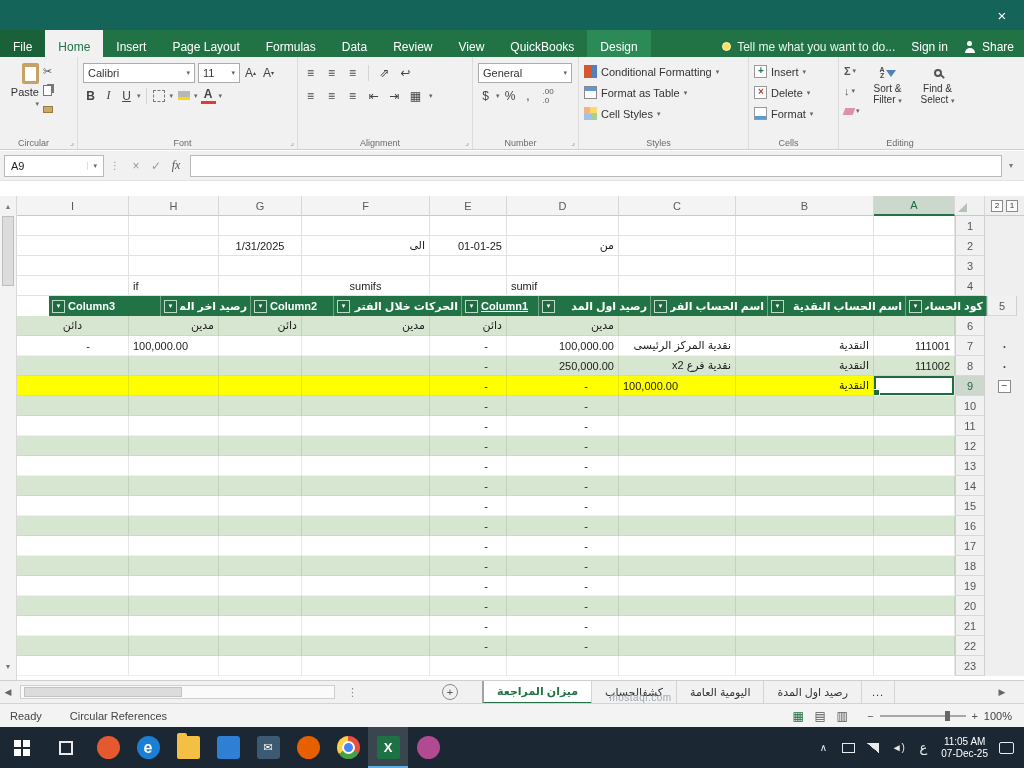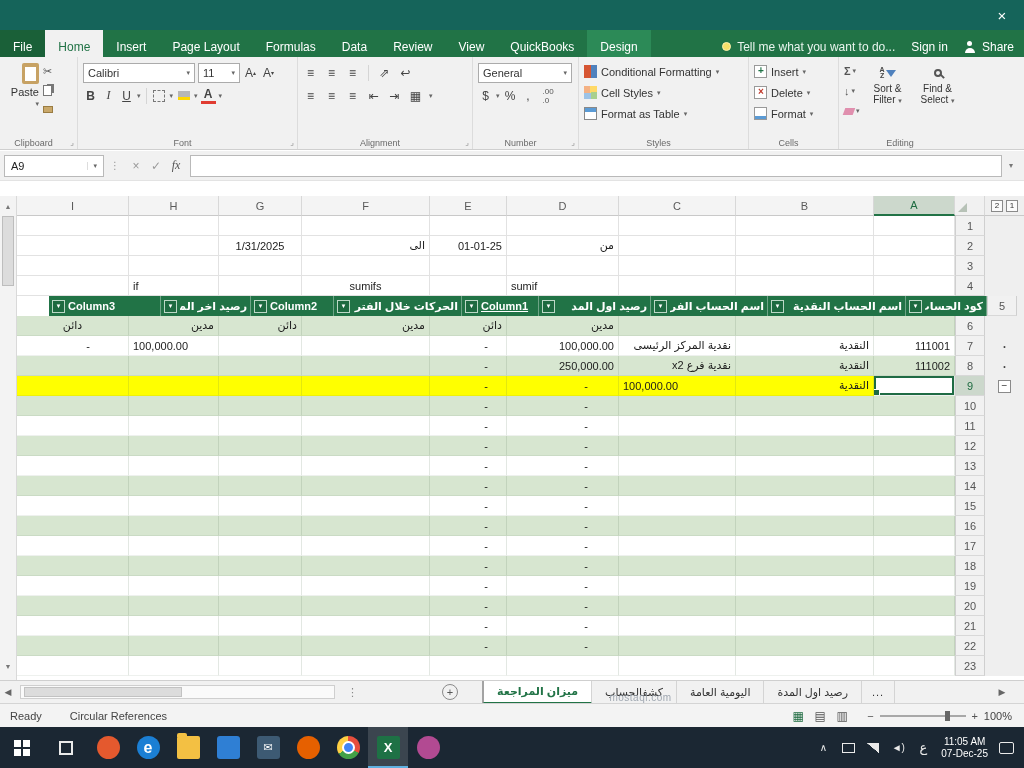--- a/index.html
+++ b/index.html
@@ -258,21 +258,21 @@
       <div class="smallcol">
         <span class="sbtn">✂</span>
         <span class="sbtn">
             <i class="copyi"></i>
           </span>
         <span class="sbtn">
             <i class="painti"></i>
           </span>
       </div>
     </div>
-    <div class="glabel">Clipboard</div>
+    <div class="glabel">Circular</div>
     <span class="launcher">⌟</span>
   </div>
 
   <div class="rgroup" style="width:220px">
     <div class="frow">
       <span class="combo" style="width:112px">
         <span>Calibri</span>
           <i class="cdd">▾</i>
       </span>
       <span class="combo" style="width:42px">
@@ -346,27 +346,27 @@
     <span class="launcher">⌟</span>
   </div>
 
   <div class="rgroup" style="width:170px">
     <div class="stylerow">
       <i class="sic cfi"></i>
       <span>Conditional Formatting</span>
       <i class="ddg">▾</i>
     </div>
     <div class="stylerow">
+      <i class="sic fti"></i>
+      <span>Format as Table</span>
+      <i class="ddg">▾</i>
+    </div>
+    <div class="stylerow">
       <i class="sic csi"></i>
       <span>Cell Styles</span>
-      <i class="ddg">▾</i>
-    </div>
-    <div class="stylerow">
-      <i class="sic fti"></i>
-      <span>Format as Table</span>
       <i class="ddg">▾</i>
     </div>
     <div class="glabel">Styles</div>
   </div>
 
   <div class="rgroup" style="width:90px">
     <div class="stylerow">
       <i class="sic insi"></i>
       <span>Insert</span>
       <i class="ddg">▾</i>

